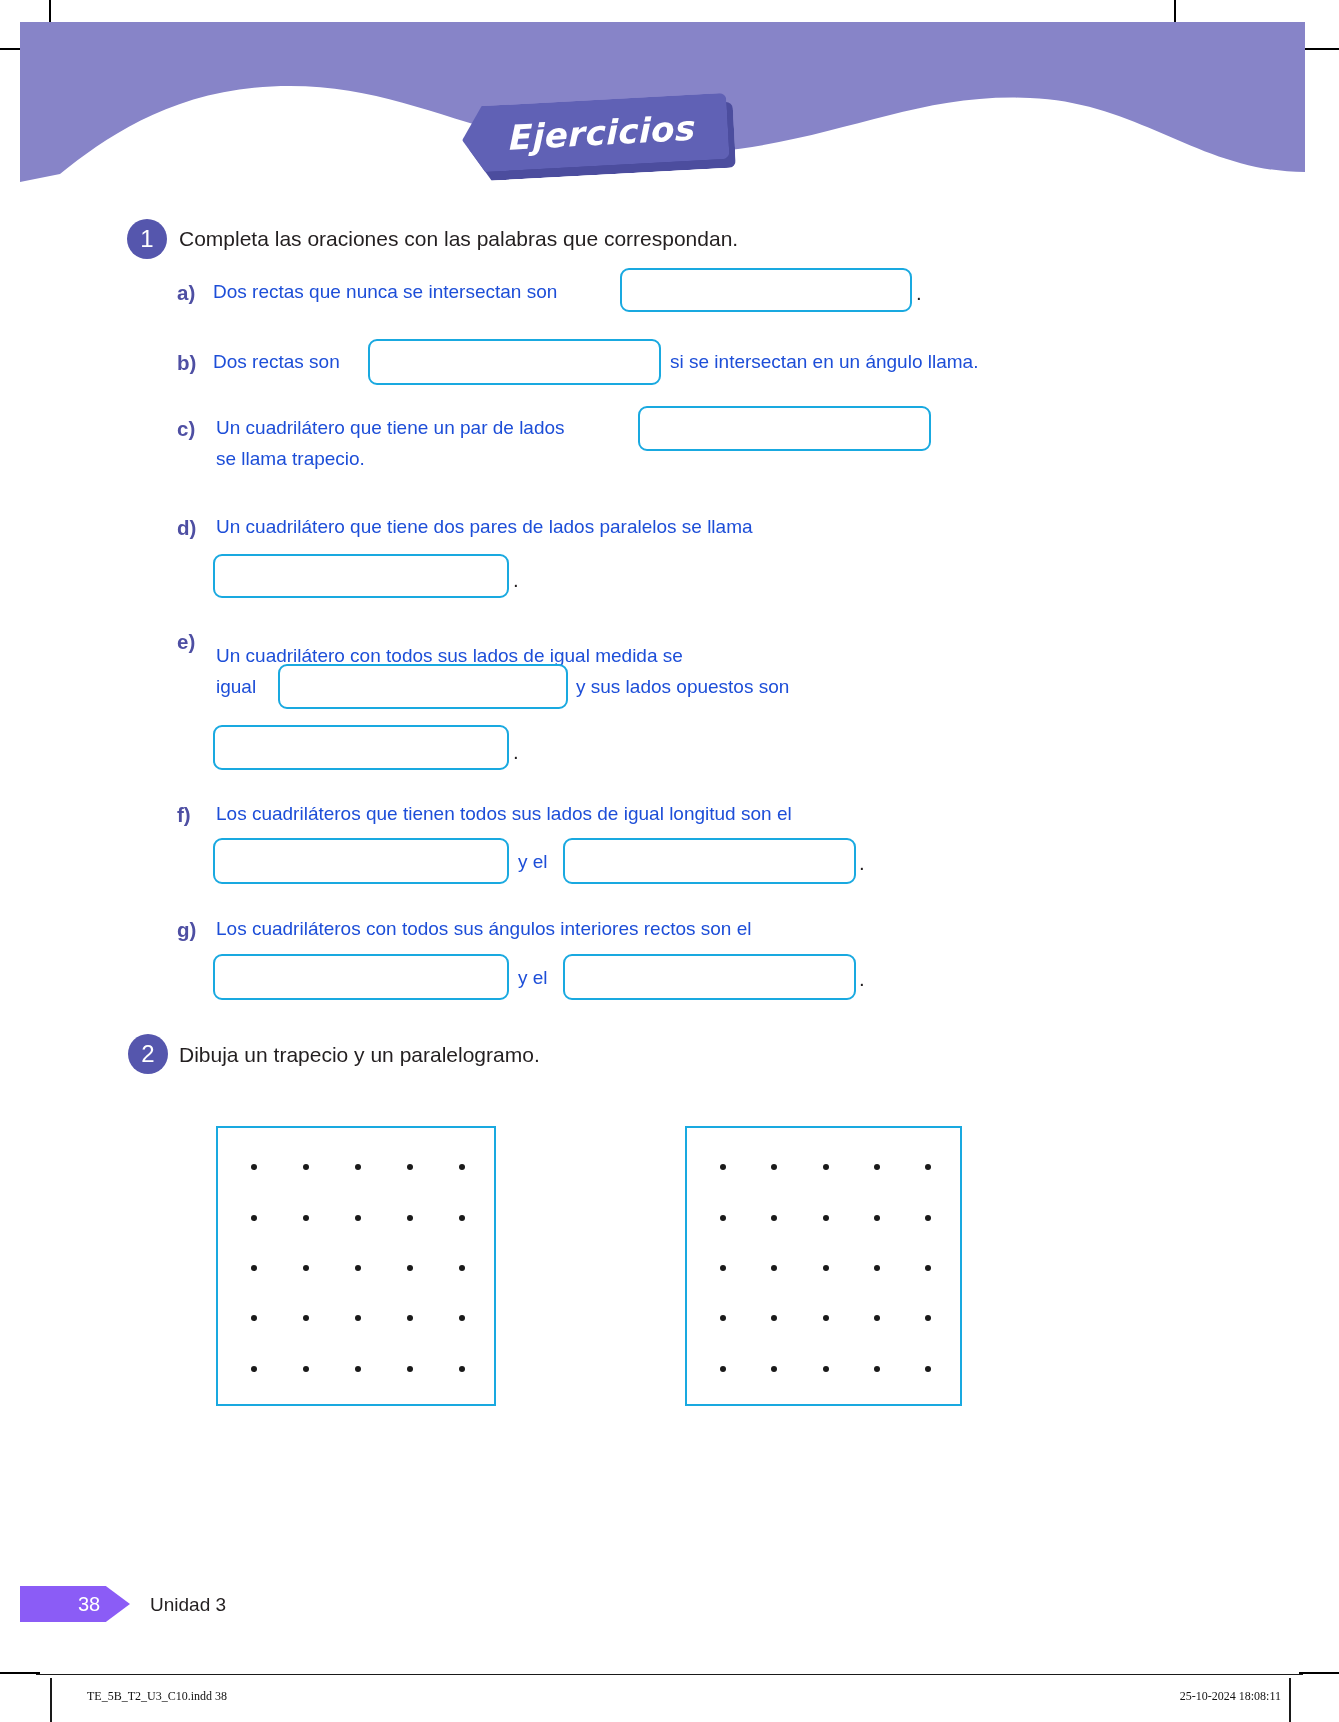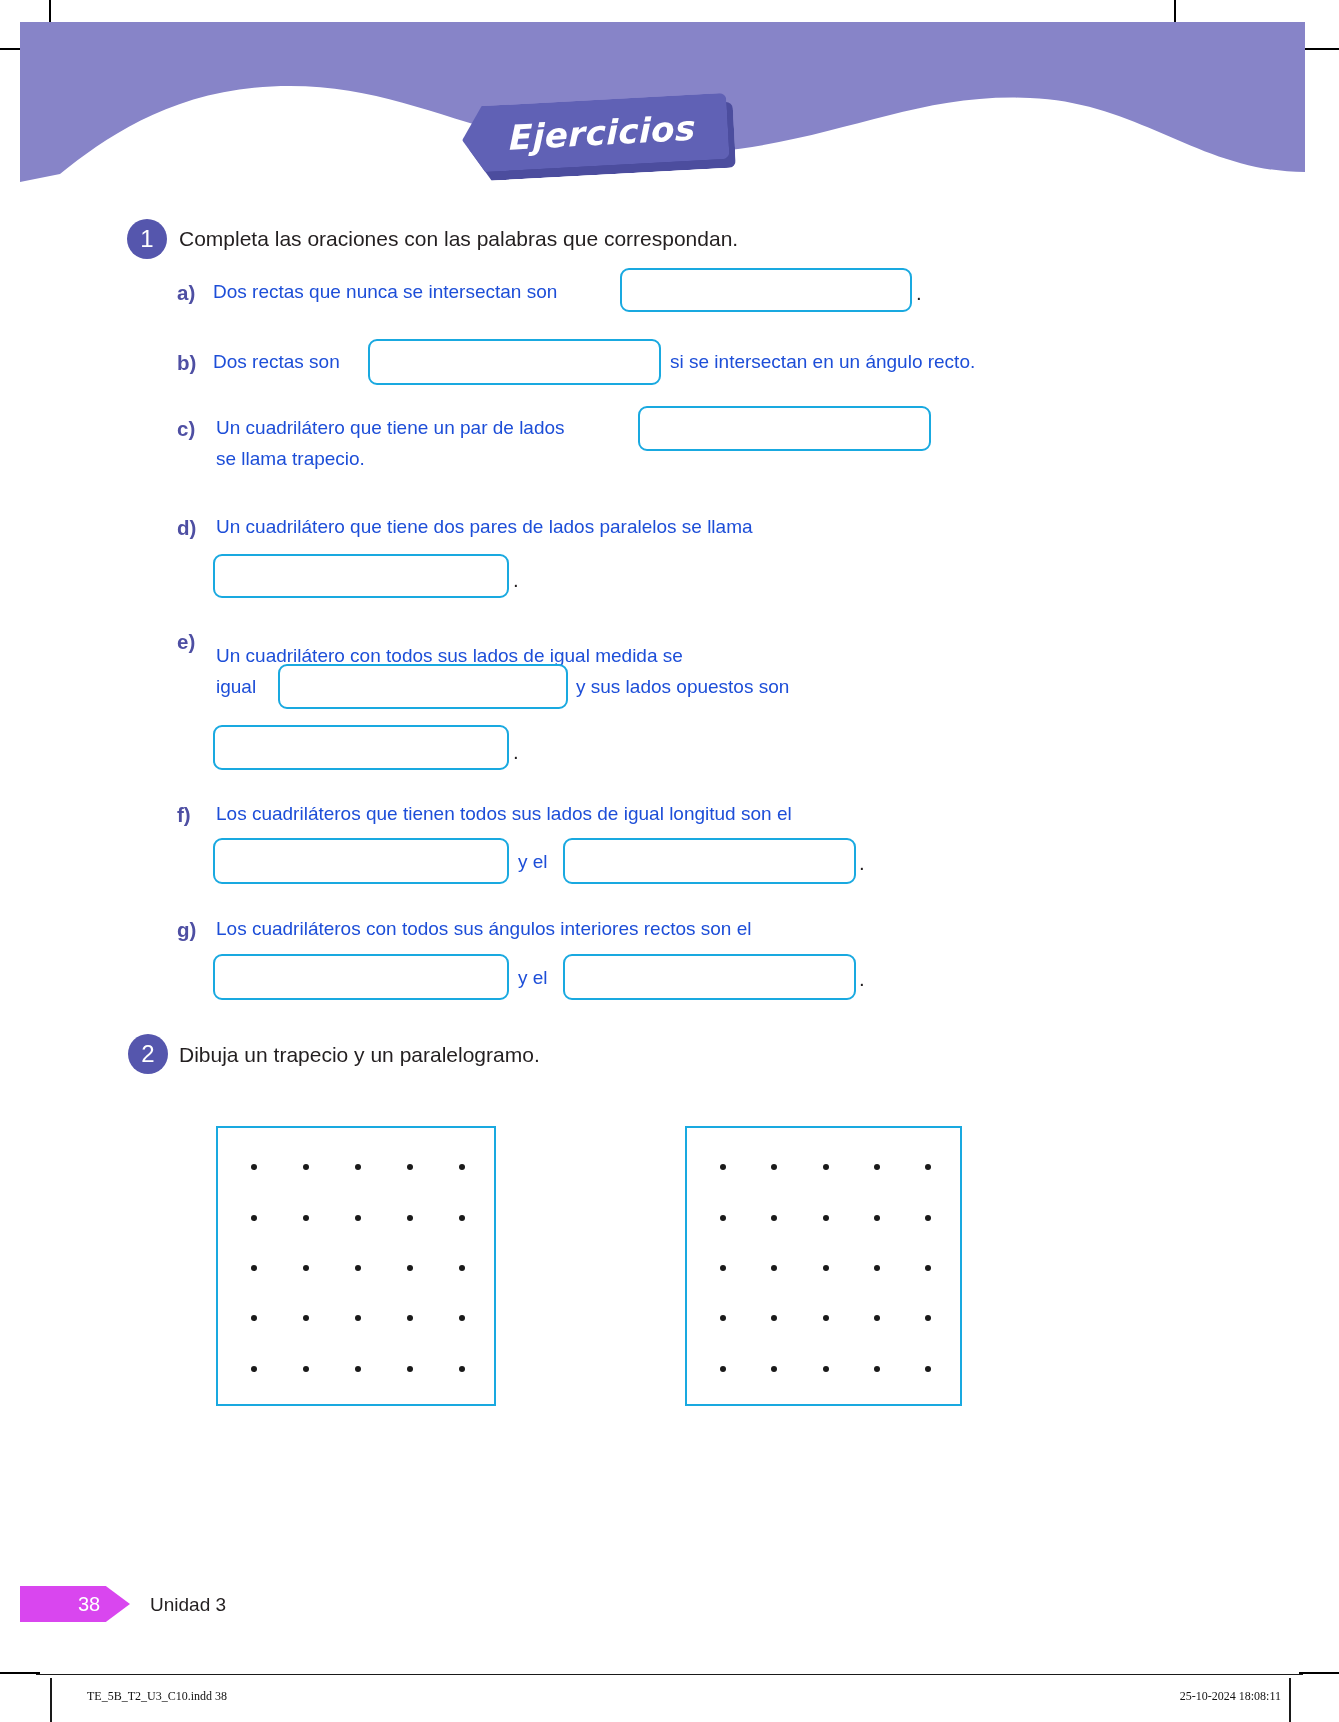--- a/index.html
+++ b/index.html
@@ -157,21 +157,21 @@
     background: #1a1a1a;
   }
 
   
   .folio {
     position: absolute;
     left: 20px;
     top: 1586px;
     width: 110px;
     height: 36px;
-    background: #d946ef;
+    background: #8b5cf6;
     clip-path: polygon(0% 0%, 78% 0%, 100% 50%, 78% 100%, 0% 100%);
     display: flex;
     align-items: center;
   }
   .folio-num {
     color: #ffffff;
     font-size: 20px;
     padding-left: 58px;
     font-family: "Liberation Sans", sans-serif;
   }
@@ -240,21 +240,21 @@
   <div class="ex-title" style="left:179px; top:227px;">Completa las oraciones con las palabras que correspondan.</div>
 
   <div class="item-letter" style="left:177px; top:281px;">a)</div>
   <div class="item-text" style="left:213px; top:281px;">Dos rectas que nunca se intersectan son</div>
   <div class="ansbox" style="left:620px; top:268px; width:292px; height:44px;"></div>
   <div class="period" style="left:916px; top:281px;">.</div>
 
   <div class="item-letter" style="left:177px; top:351px;">b)</div>
   <div class="item-text" style="left:213px; top:351px;">Dos rectas son</div>
   <div class="ansbox" style="left:368px; top:339px; width:293px; height:46px;"></div>
-  <div class="item-text" style="left:670px; top:351px;">si se intersectan en un ángulo recto.</div>
+  <div class="item-text" style="left:670px; top:351px;">si se intersectan en un ángulo llama.</div>
 
   <div class="item-letter" style="left:177px; top:417px;">c)</div>
   <div class="item-text" style="left:216px; top:417px;">Un cuadrilátero que tiene un par de lados</div>
   <div class="ansbox" style="left:638px; top:406px; width:293px; height:45px;"></div>
   <div class="item-text" style="left:216px; top:448px;">se llama trapecio.</div>
 
   <div class="item-letter" style="left:177px; top:516px;">d)</div>
   <div class="item-text" style="left:216px; top:516px;">Un cuadrilátero que tiene dos pares de lados paralelos se llama</div>
   <div class="ansbox" style="left:213px; top:554px; width:296px; height:44px;"></div>
   <div class="period" style="left:513px; top:568px;">.</div>

